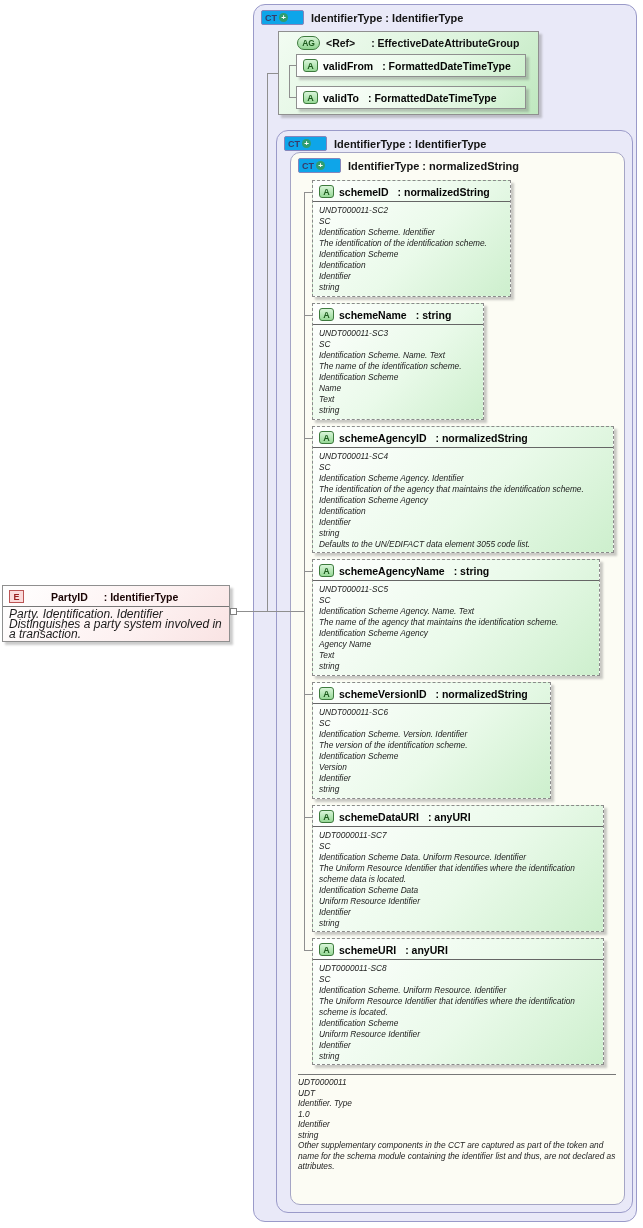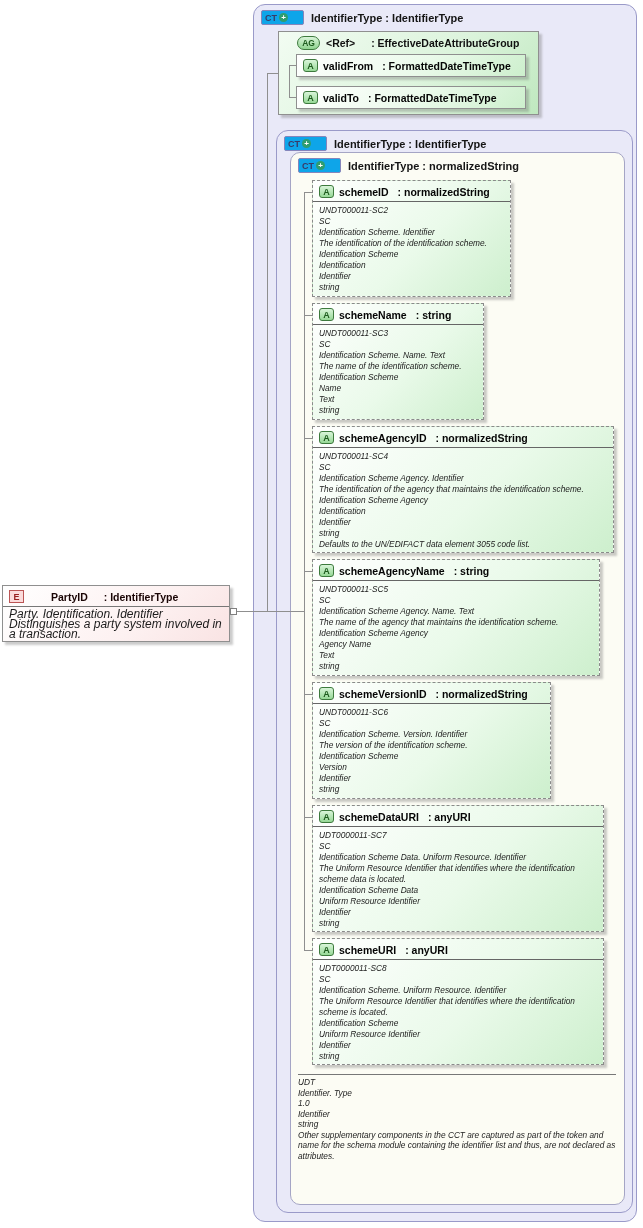--- a/index.html
+++ b/index.html
@@ -234,20 +234,21 @@
         <div class="doc-line">The Uniform Resource Identifier that identifies where the identification scheme is located.</div>
         <div class="doc-line">Identification Scheme</div>
         <div class="doc-line">Uniform Resource Identifier</div>
         <div class="doc-line">Identifier</div>
         <div class="doc-line">string</div>
       </div>
   </div>
 
   <div class="sep-line" style="left:298px;top:1074px;width:318px;"></div>
   <div class="bottom-doc" style="left:298px;top:1077px;width:318px;">
+      <div class="doc-line">UDT0000011</div>
       <div class="doc-line">UDT</div>
       <div class="doc-line">Identifier. Type</div>
       <div class="doc-line">1.0</div>
       <div class="doc-line">Identifier</div>
       <div class="doc-line">string</div>
       <div class="doc-line">Other supplementary components in the CCT are captured as part of the token and name for the schema module containing the identifier list and thus, are not declared as attributes.</div>
     </div>
 
   <div class="elem-box" style="left:2px;top:585px;width:228px;min-height:53px;">
     <div class="elem-header">

